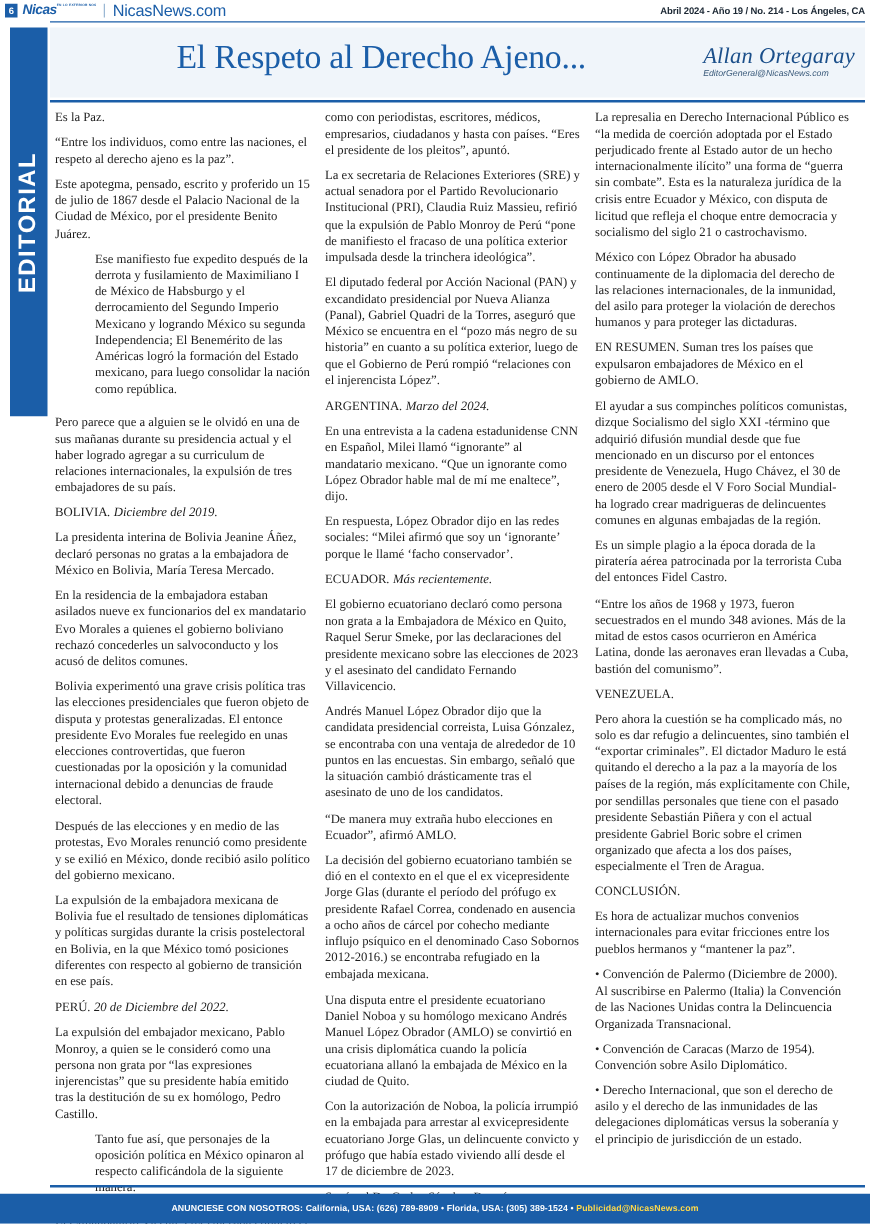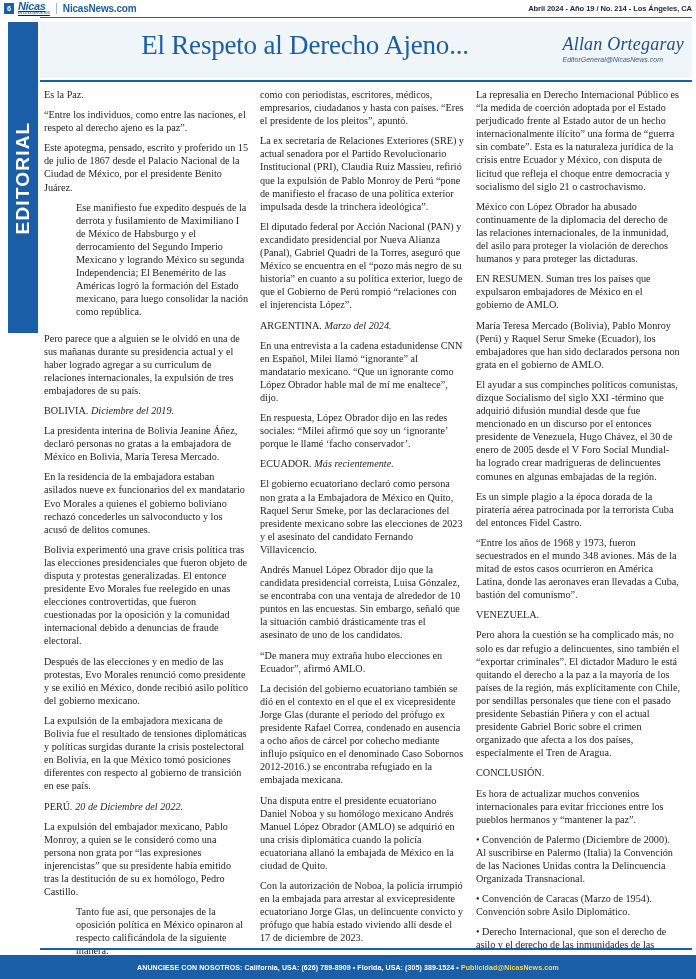--- a/index.html
+++ b/index.html
@@ -17,35 +17,35 @@
   .masthead {
     position:absolute; left:0; top:0; width:696px; height:17px;
     display:flex; align-items:center;
   }
   .mh-pagenum {
     width:10px; height:11px; background:#1b5ea8; color:#fff;
     font-family:"Liberation Sans", sans-serif; font-size:7.5px; font-weight:bold;
     display:flex; align-items:center; justify-content:center;
     margin-left:4px; margin-right:4px;
   }
-  .mh-logo { display:flex; flex-direction:column; line-height:1;text-decoration:underline; }
+  .mh-logo { display:flex; flex-direction:row; line-height:1; }
   .mh-logo-word {
     font-family:"Liberation Sans", sans-serif;
     font-style:italic; font-weight:bold; font-size:11px;
     color:#1b5ea8; letter-spacing:-0.4px;
   }
   .mh-logo-tag {
     font-family:"Liberation Sans", sans-serif;
     font-size:2.6px; font-weight:bold; color:#1b5ea8; letter-spacing:0.2px;
     margin-top:0.5px;
   }
   .mh-divider { width:1px; height:11px; background:#9bb8d4; margin:0 6px; }
   .mh-site {
     font-family:"Liberation Sans", sans-serif;
-    font-size:10px; font-weight:bold; color:#1b5ea8; letter-spacing:-0.2px;
+    font-size:13px; font-weight:normal; color:#1b5ea8; letter-spacing:-0.2px;
   }
   .mh-spacer { flex:1; }
   .mh-issue {
     font-family:"Liberation Sans", sans-serif;
     font-size:7.6px; font-weight:bold; color:#1b2733;
     margin-right:4px; letter-spacing:-0.1px;
   }
   .mh-rule {
     position:absolute; left:40px; top:17px; width:652px; height:1.4px;
     background:#1b5ea8;
@@ -179,30 +179,29 @@
     <p><span>La ex secretaria de Relaciones Exteriores (SRE) y actual senadora por el Partido Revolucionario Institucional (PRI), </span><b>Claudia Ruiz Massieu</b><span>, refirió que la expulsión de Pablo Monroy de Perú “pone de manifiesto el fracaso de una política exterior impulsada desde la trinchera ideológica”.</span></p>
     <p><span>El diputado federal por Acción Nacional (PAN) y excandidato presidencial por Nueva Alianza (Panal), </span><b>Gabriel Quadri de la Torres</b><span>, aseguró que México se encuentra en el “pozo más negro de su historia” en cuanto a su política exterior, luego de que el Gobierno de Perú rompió “relaciones con el injerencista López”.</span></p>
     <p><b>ARGENTINA</b><i>. Marzo del 2024.</i></p>
     <p>En una entrevista a la cadena estadunidense CNN en Español, Milei llamó “ignorante” al mandatario mexicano. “Que un ignorante como López Obrador hable mal de mí me enaltece”, dijo.</p>
     <p>En respuesta, López Obrador dijo en las redes sociales: “Milei afirmó que soy un ‘ignorante’ porque le llamé ‘facho conservador’.</p>
     <p><b>ECUADOR</b><i>. Más recientemente.</i></p>
     <p>El gobierno ecuatoriano declaró como persona non grata a la Embajadora de México en Quito, Raquel Serur Smeke, por las declaraciones del presidente mexicano sobre las elecciones de 2023 y el asesinato del candidato Fernando Villavicencio.</p>
     <p>Andrés Manuel López Obrador dijo que la candidata presidencial correista, Luisa Gónzalez, se encontraba con una ventaja de alrededor de 10 puntos en las encuestas. Sin embargo, señaló que la situación cambió drásticamente tras el asesinato de uno de los candidatos.</p>
     <p>“De manera muy extraña hubo elecciones en Ecuador”, afirmó AMLO.</p>
     <p><span>La decisión del gobierno ecuatoriano también se dió en el contexto en el que el ex vicepresidente </span><b>Jorge Glas</b><span> (durante el período del prófugo ex presidente Rafael Correa, condenado en ausencia a ocho años de cárcel por cohecho mediante influjo psíquico en el denominado Caso Sobornos 2012-2016.) se encontraba refugiado en la embajada mexicana.</span></p>
-    <p><span>Una disputa entre el presidente ecuatoriano </span><b>Daniel Noboa</b><span> y su homólogo mexicano </span><b>Andrés Manuel López Obrador (AMLO)</b><span> se adquirió en una crisis diplomática cuando la policía ecuatoriana allanó la embajada de México en la ciudad de Quito.</span></p>
+    <p><span>Una disputa entre el presidente ecuatoriano </span><b>Daniel Noboa</b><span> y su homólogo mexicano </span><b>Andrés Manuel López Obrador (AMLO)</b><span> se convirtió en una crisis diplomática cuando la policía ecuatoriana allanó la embajada de México en la ciudad de Quito.</span></p>
     <p>Con la autorización de Noboa, la policía irrumpió en la embajada para arrestar al exvicepresidente ecuatoriano Jorge Glas, un delincuente convicto y prófugo que había estado viviendo allí desde el 17 de diciembre de 2023.</p>
     <p><span>Según el </span><b>Dr. Carlos Sánchez Berzaín</b><span> en su entrevista con RTP, lo que ha sucedido en el incidente de Jorge Glas tiene que ver con los conceptos de represalia, licitud y socialismo del siglo XXI.</span></p>
   </div>
 
   <div class="col">
     <p>La represalia en Derecho Internacional Público es “la medida de coerción adoptada por el Estado perjudicado frente al Estado autor de un hecho internacionalmente ilícito” una forma de “guerra sin combate”. Esta es la naturaleza jurídica de la crisis entre Ecuador y México, con disputa de licitud que refleja el choque entre democracia y socialismo del siglo 21 o castrochavismo.</p>
     <p>México con López Obrador ha abusado continuamente de la diplomacia del derecho de las relaciones internacionales, de la inmunidad, del asilo para proteger la violación de derechos humanos y para proteger las dictaduras.</p>
     <p><b>EN RESUMEN</b><span>. Suman tres los países que expulsaron embajadores de México en el gobierno de AMLO.</span></p>
-    <p><b>María Teresa Mercado</b><span> (Bolivia), </span><b>Pablo Monroy</b><span> (Perú) y </span><b>Raquel Serur Smeke</b><span> (Ecuador), los embajadores que han sido declarados persona non grata en el gobierno de AMLO.</span></p>
     <p>El ayudar a sus compinches políticos comunistas, dizque Socialismo del siglo XXI -término que adquirió difusión mundial desde que fue mencionado en un discurso por el entonces presidente de Venezuela, Hugo Chávez, el 30 de enero de 2005 desde el V Foro Social Mundial- ha logrado crear madrigueras de delincuentes comunes en algunas embajadas de la región.</p>
     <p>Es un simple plagio a la época dorada de la piratería aérea patrocinada por la terrorista Cuba del entonces Fidel Castro.</p>
     <p><b>“Entre los años de 1968 y 1973, fueron secuestrados en el mundo 348 aviones. Más de la mitad de estos casos ocurrieron en América Latina, donde las aeronaves eran llevadas a Cuba, bastión del comunismo”.</b></p>
     <p><b>VENEZUELA</b><span>.</span></p>
     <p>Pero ahora la cuestión se ha complicado más, no solo es dar refugio a delincuentes, sino también el “exportar criminales”. El dictador Maduro le está quitando el derecho a la paz a la mayoría de los países de la región, más explícitamente con Chile, por sendillas personales que tiene con el pasado presidente Sebastián Piñera y con el actual presidente Gabriel Boric sobre el crimen organizado que afecta a los dos países, especialmente el Tren de Aragua.</p>
     <p><b>CONCLUSIÓN</b><span>.</span></p>
     <p>Es hora de actualizar muchos convenios internacionales para evitar fricciones entre los pueblos hermanos y “mantener la paz”.</p>
     <p>• Convención de Palermo (Diciembre de 2000). Al suscribirse en Palermo (Italia) la Convención de las Naciones Unidas contra la Delincuencia Organizada Transnacional.</p>
     <p>• Convención de Caracas (Marzo de 1954). Convención sobre Asilo Diplomático.</p>
     <p>• Derecho Internacional, que son el derecho de asilo y el derecho de las inmunidades de las delegaciones diplomáticas versus la soberanía y el principio de jurisdicción de un estado.</p>

